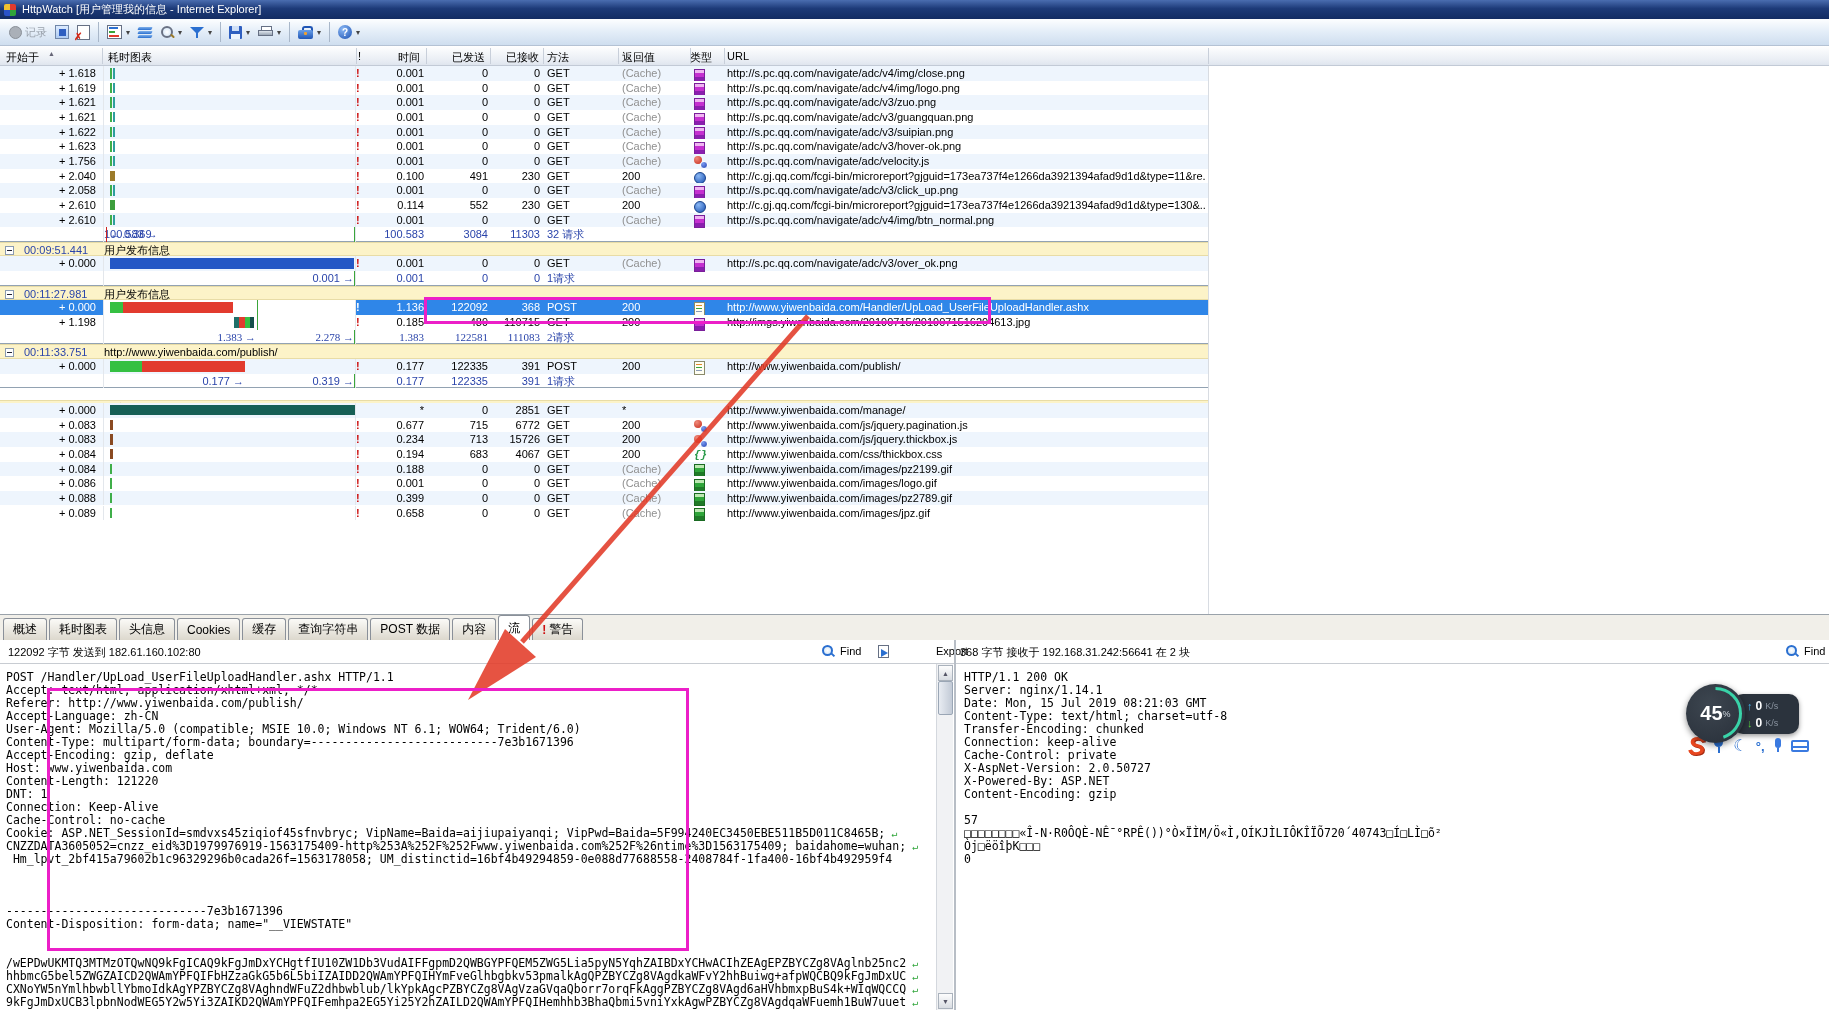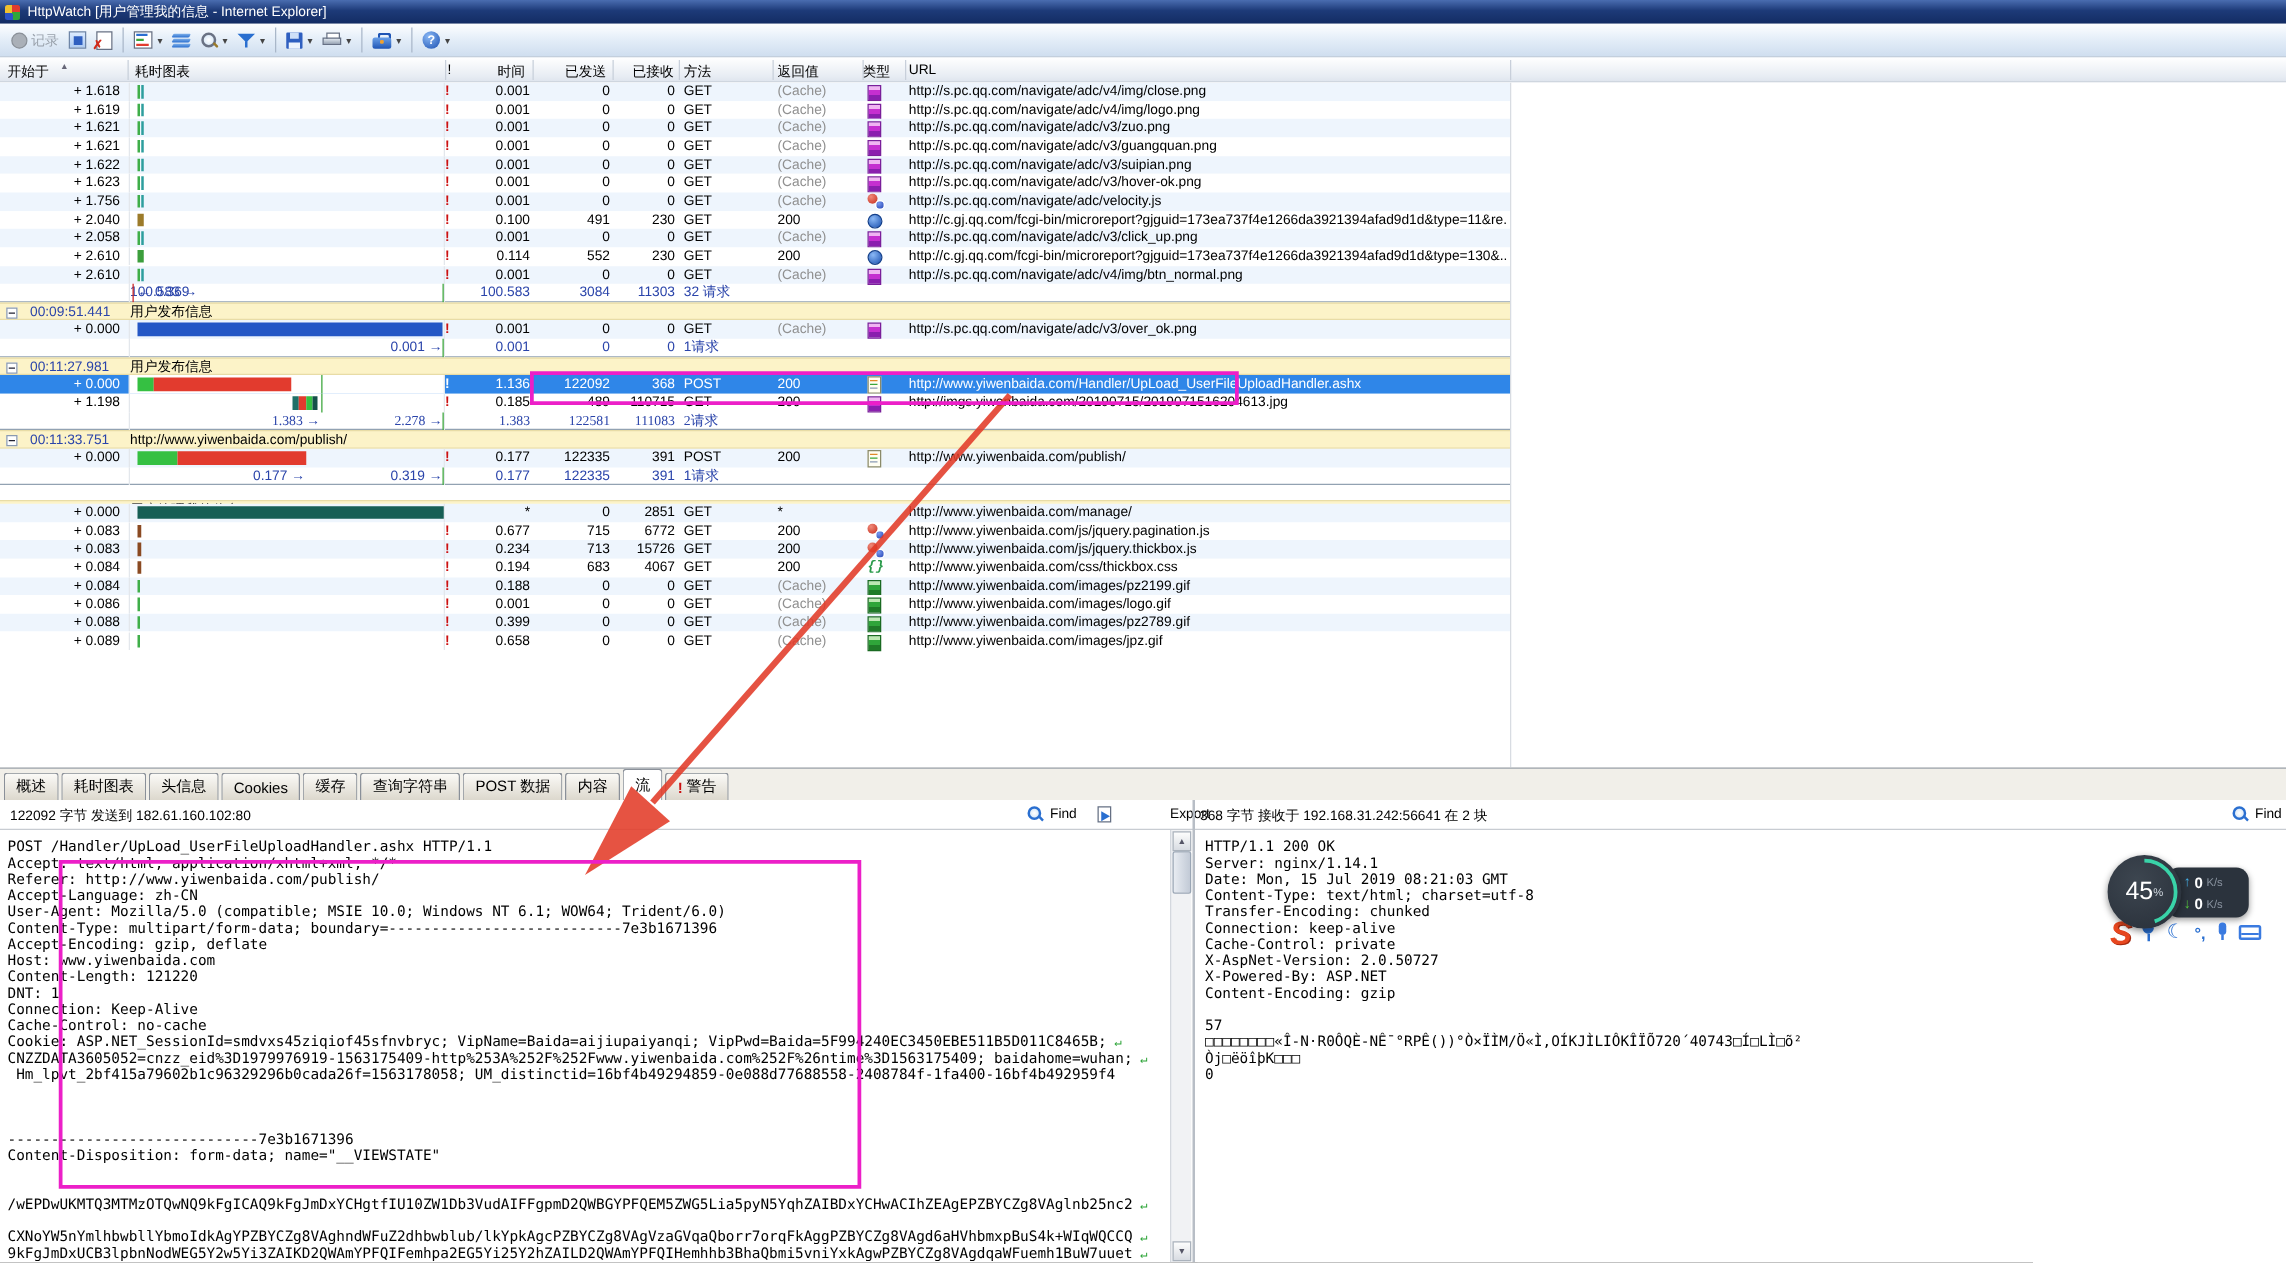--- a/index.html
+++ b/index.html
@@ -121,21 +121,21 @@
   .wrapmark{color:#2fa53a;font-size:10px;}
   #vsb{position:absolute;left:936px;top:664px;width:17px;height:346px;background:#f1f2f4;border-left:1px solid #d4d8de;box-sizing:border-box;}
   .sb-btn{position:absolute;left:1px;width:15px;height:16px;background:linear-gradient(#fdfdfd,#d8dce2);border:1px solid #aab2bc;box-sizing:border-box;
     display:flex;align-items:center;justify-content:center;font-size:7px;color:#556;}
   .sb-thumb{position:absolute;left:1px;top:17px;width:15px;height:34px;background:linear-gradient(90deg,#e8ecf2,#c2cad6);border:1px solid #9aa6b5;box-sizing:border-box;border-radius:2px;}
   #pane-div{position:absolute;left:954px;top:640px;width:2px;height:370px;background:#b8bec6;}
   
   #gauge{position:absolute;left:1686px;top:684px;width:59px;height:59px;border-radius:50%;z-index:60;
     background:radial-gradient(circle at 40% 35%,#3d4650,#272e38);box-shadow:0 2px 6px rgba(0,0,0,.45);
     display:flex;align-items:center;justify-content:center;color:#fff;}
-  #gauge .pct{font-size:20px;font-weight:normal;}
+  #gauge .pct{font-size:20px;font-weight:bold;}
   #gauge .psign{font-size:9px;color:#cfd6dd;}
   #speedpill{position:absolute;left:1733px;top:694px;width:66px;height:40px;background:#2b333d;border-radius:10px;z-index:55;
     box-shadow:0 2px 5px rgba(0,0,0,.4);display:flex;flex-direction:column;justify-content:center;padding-left:14px;box-sizing:border-box;}
   .sp-row{display:flex;align-items:center;gap:3px;height:17px;}
   .sp-up{color:#45b0e8;font-weight:bold;font-size:11px;}
   .sp-down{color:#55c83a;font-weight:bold;font-size:11px;}
   .sp-val{color:#fff;font-weight:bold;font-size:12px;}
   .sp-unit{color:#8a94a0;font-size:9px;}
   #imebar{position:absolute;left:1688px;top:731px;height:30px;z-index:58;display:flex;align-items:center;gap:8px;}
   .s-logo{font-size:26px;font-weight:bold;font-style:italic;color:#e8471f;text-shadow:1px 1px 0 #a52a10;line-height:26px;}
@@ -742,20 +742,21 @@
       <div class="sline" style="top: 110px;">Content-Length: 121220</div>
       <div class="sline" style="top: 123px;">DNT: 1</div>
       <div class="sline" style="top: 136px;">Connection: Keep-Alive</div>
       <div class="sline" style="top: 149px;">Cache-Control: no-cache</div>
       <div class="sline" style="top: 162px;">Cookie: ASP.NET_SessionId=smdvxs45ziqiof45sfnvbryc; VipName=Baida=aijiupaiyanqi; VipPwd=Baida=5F994240EC3450EBE511B5D011C8465B;<span class="wrapmark"> ↵</span></div>
       <div class="sline" style="top: 175px;">CNZZDATA3605052=cnzz_eid%3D1979976919-1563175409-http%253A%252F%252Fwww.yiwenbaida.com%252F%26ntime%3D1563175409; baidahome=wuhan;<span class="wrapmark"> ↵</span></div>
       <div class="sline" style="top: 188px;"> Hm_lpvt_2bf415a79602b1c96329296b0cada26f=1563178058; UM_distinctid=16bf4b49294859-0e088d77688558-2408784f-1fa400-16bf4b492959f4</div>
       <div class="sline" style="top: 240px;">-----------------------------7e3b1671396</div>
       <div class="sline" style="top: 253px;">Content-Disposition: form-data; name="__VIEWSTATE"</div>
       <div class="sline" style="top: 292px;">/wEPDwUKMTQ3MTMzOTQwNQ9kFgICAQ9kFgJmDxYCHgtfIU10ZW1Db3VudAIFFgpmD2QWBGYPFQEM5ZWG5Lia5pyN5YqhZAIBDxYCHwACIhZEAgEPZBYCZg8VAglnb25nc2<span class="wrapmark"> ↵</span></div>
+      <div class="sline" style="top: 305px;">hhbmcG5bel5ZWGZAICD2QWAmYPFQIFbHZzaGkG5b6L5biIZAIDD2QWAmYPFQIHYmFveGlhbgbkv53pmalkAgQPZBYCZg8VAgdkaWFvY2hhBuiwg+afpWQCBQ9kFgJmDxUC<span class="wrapmark"> ↵</span></div>
       <div class="sline" style="top: 318px;">CXNoYW5nYmlhbwbllYbmoIdkAgYPZBYCZg8VAghndWFuZ2dhbwblub/lkYpkAgcPZBYCZg8VAgVzaGVqaQborr7orqFkAggPZBYCZg8VAgd6aHVhbmxpBuS4k+WIqWQCCQ<span class="wrapmark"> ↵</span></div>
       <div class="sline" style="top: 331px;">9kFgJmDxUCB3lpbnNodWEG5Y2w5Yi3ZAIKD2QWAmYPFQIFemhpa2EG5Yi25Y2hZAILD2QWAmYPFQIHemhhb3BhaQbmi5vniYxkAgwPZBYCZg8VAgdqaWFuemh1BuW7uuet<span class="wrapmark"> ↵</span></div>
     </div>
   <div id="vsb">
     <div class="sb-btn" style="top:1px;">▲</div>
     <div class="sb-thumb"></div>
     <div class="sb-btn" style="bottom:1px;">▼</div>
   </div>
   <div id="pane-div"></div>
   <div id="stream-right">

